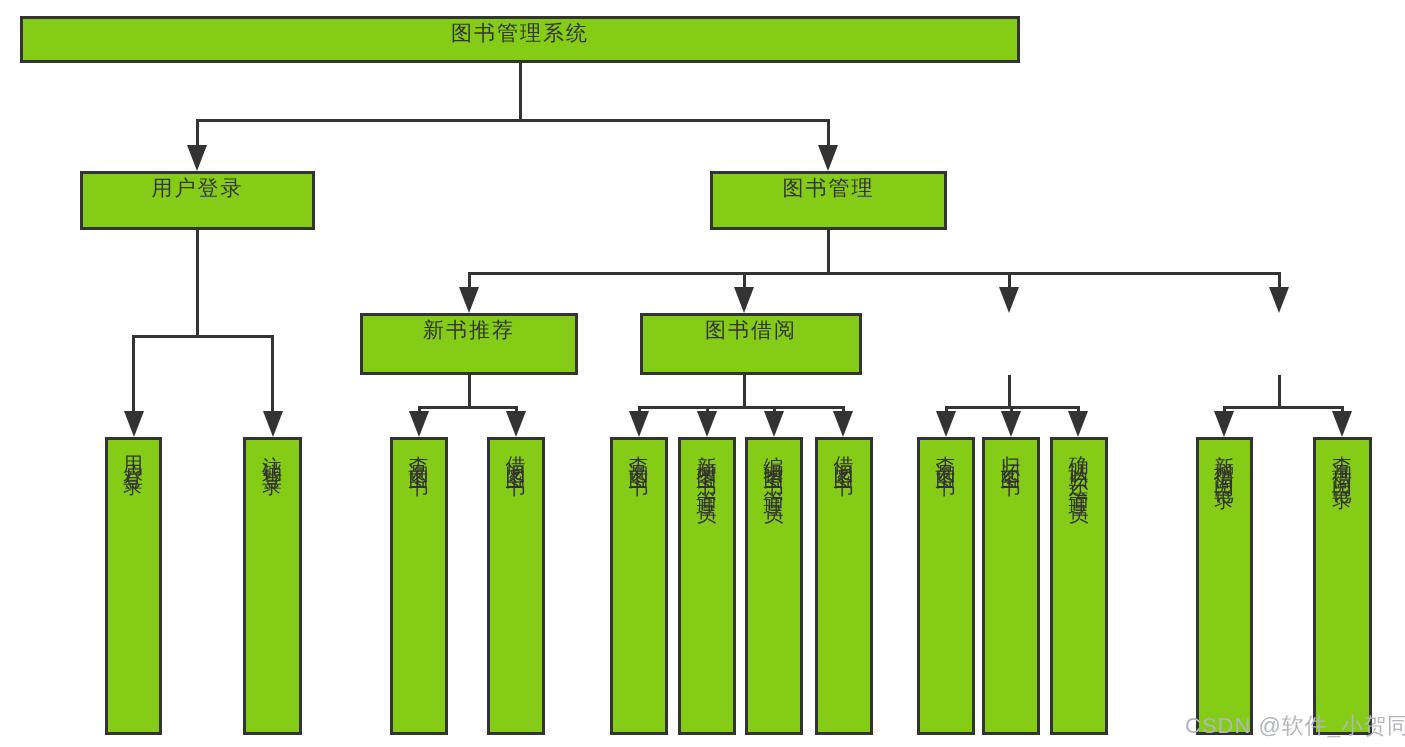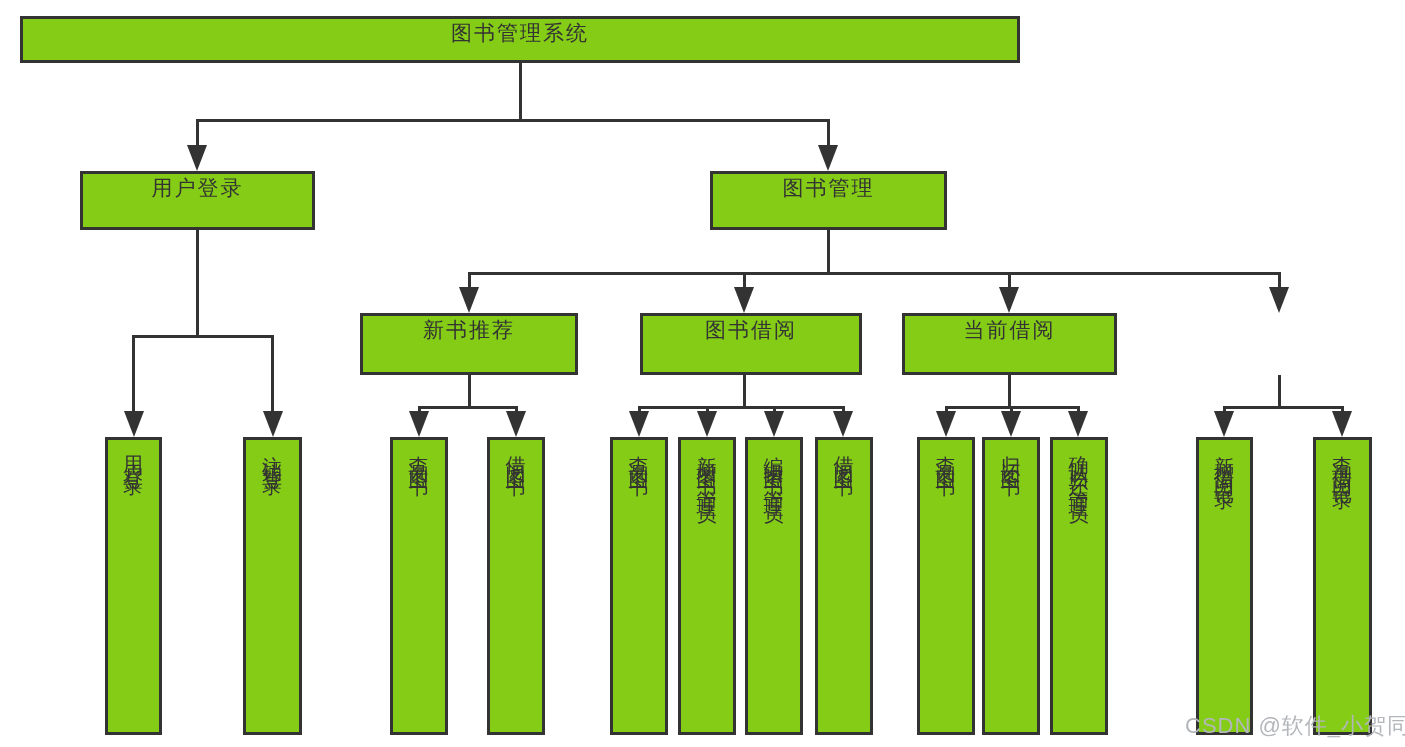--- a/index.html
+++ b/index.html
@@ -43,23 +43,20 @@
   </div>
   <div class="box hbox" style="left:360px;top:313px;width:218px;height:62px;">
     <span>新书推荐</span>
   </div>
 
   <div class="box hbox" style="left:710px;top:171px;width:237px;height:59px;">
     <span>图书管理</span>
   </div>
   <div class="box hbox" style="left:633px;top:313px;width:222px;height:62px;margin-left:7px;">
     <span>图书借阅</span>
-  </div>
-  <div class="box hbox" style="left:902px;top:313px;width:215px;height:62px;">
-    <span>当前借阅</span>
   </div>
 
   <div class="box vbox" style="left:105px;width:57px;">
     <span>用户登录</span>
   </div>
   <div class="box vbox" style="left:243px;width:59px;">
     <span>注销登录</span>
   </div>
 
   <div class="box vbox" style="left:390px;width:58px;">

